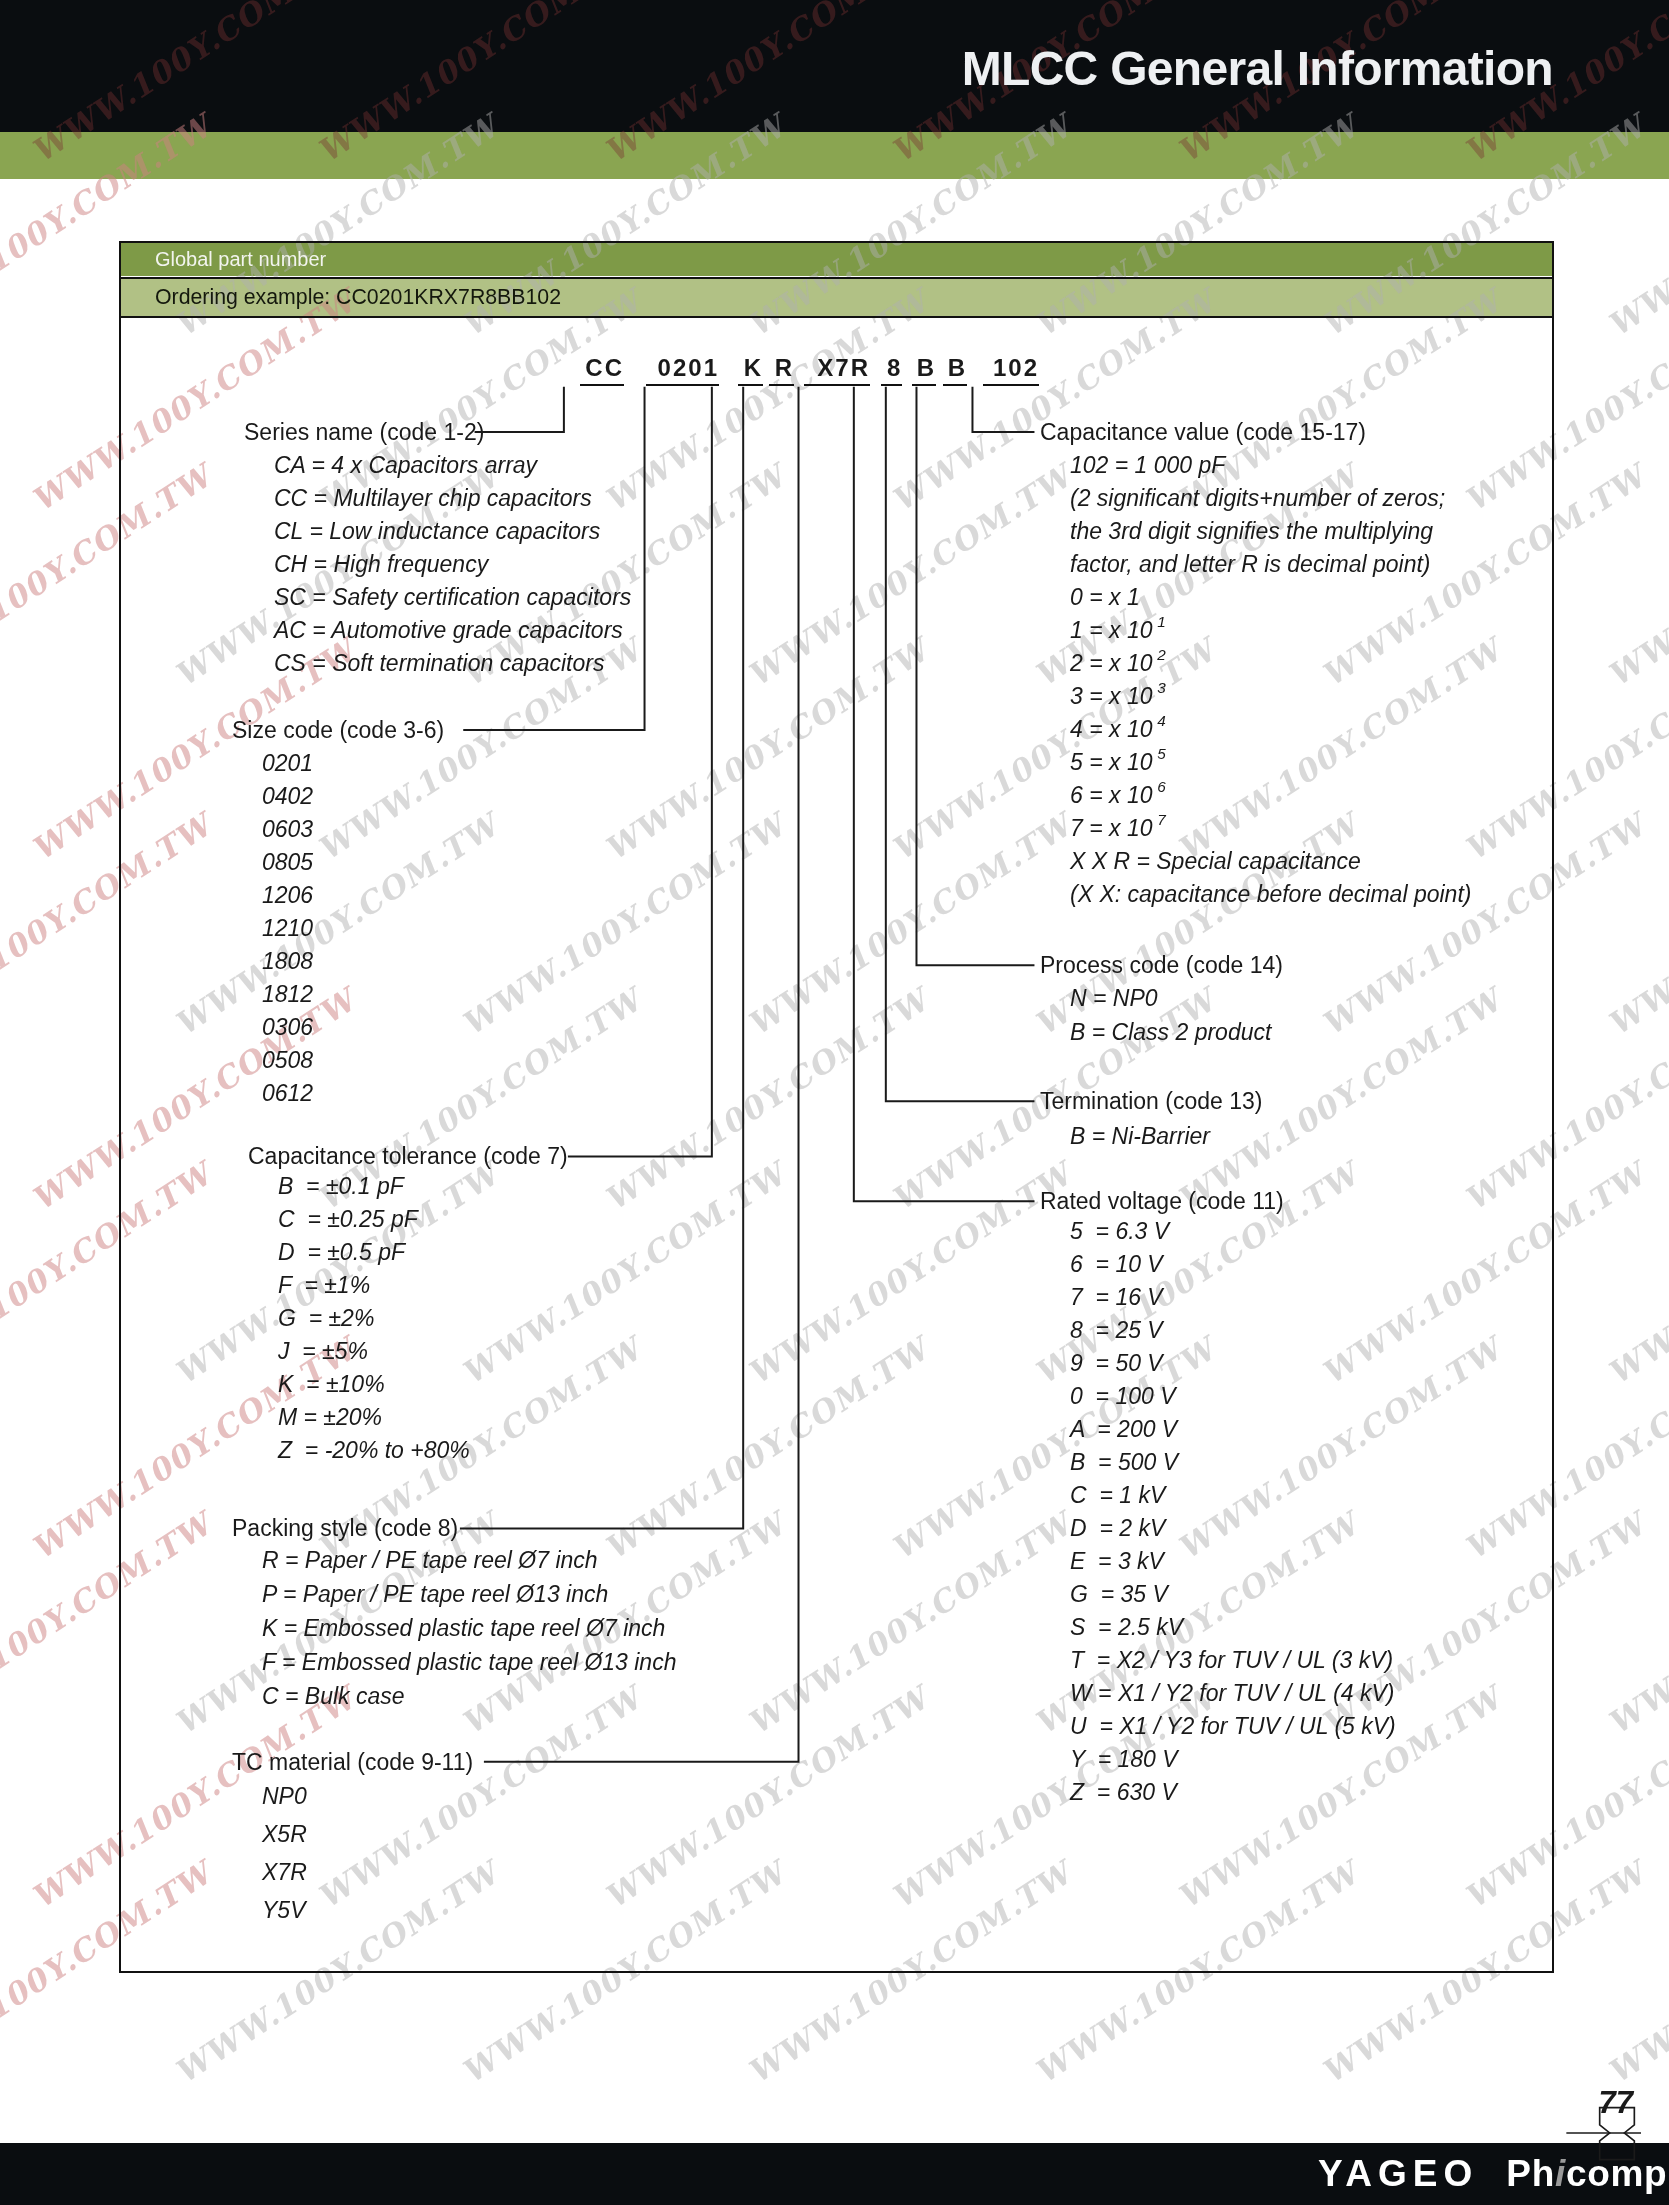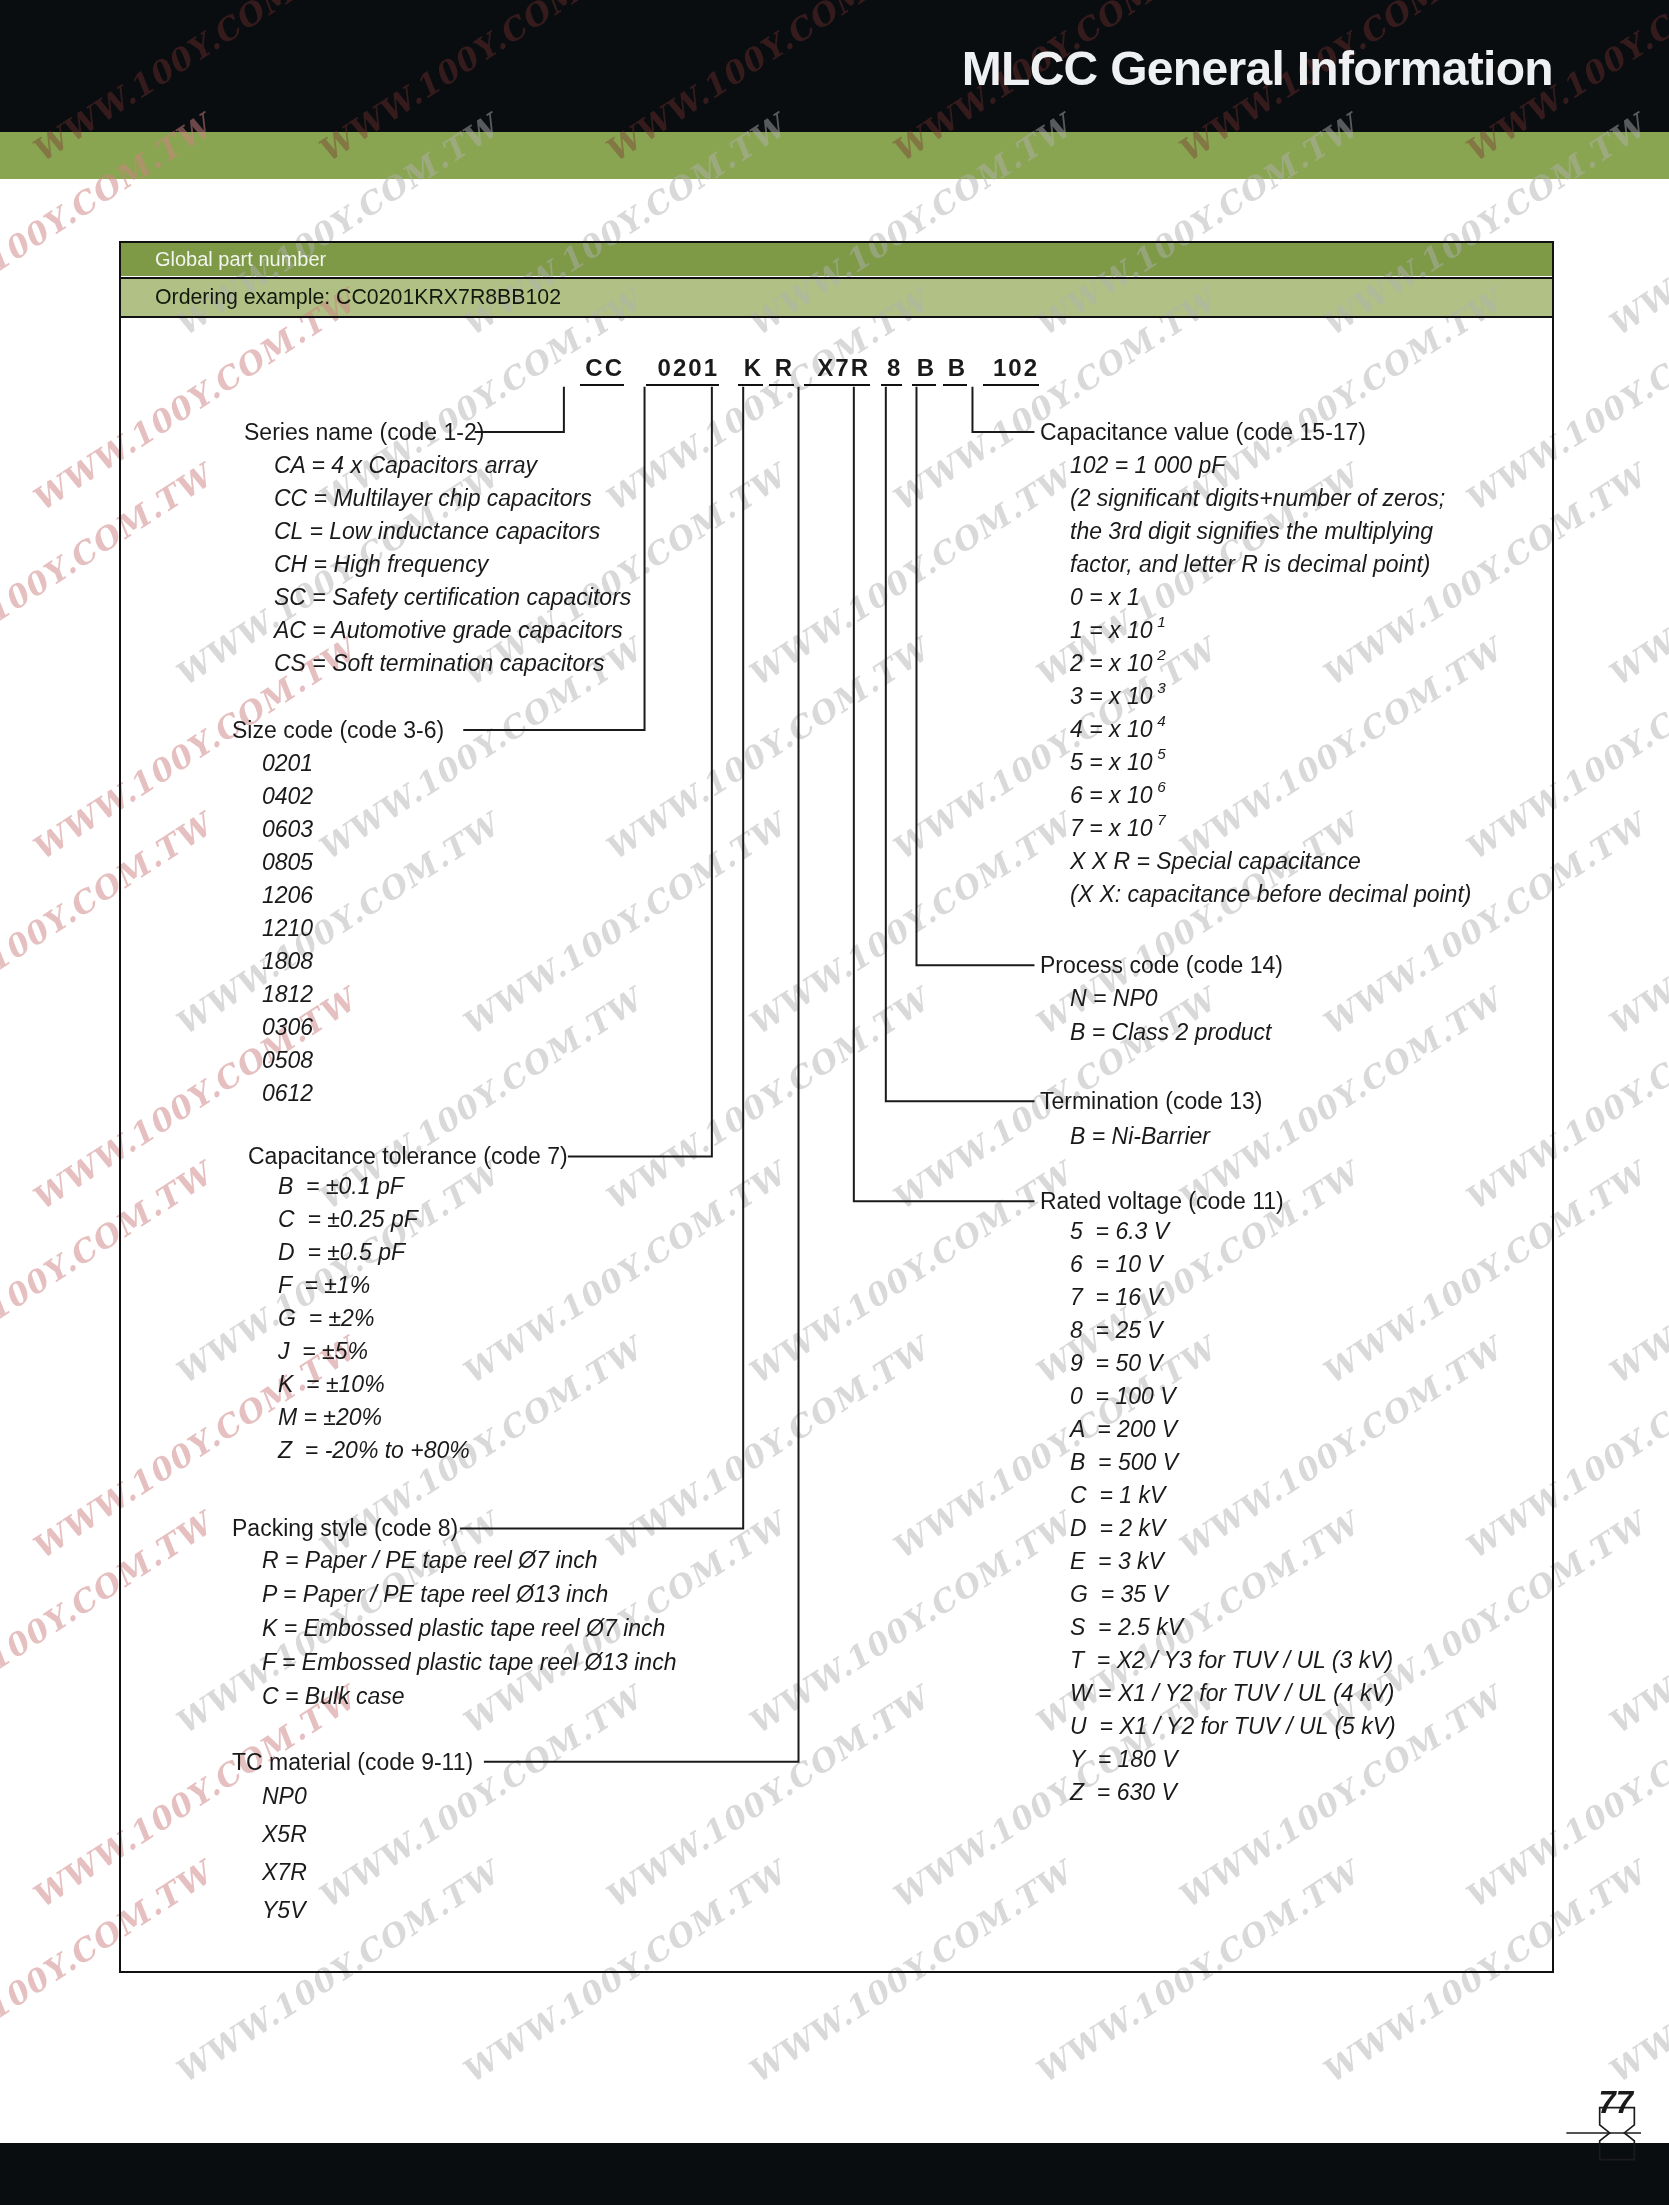--- a/index.html
+++ b/index.html
@@ -281,15 +281,19 @@
         <div class="sec-item"><span>S  = 2.5 kV</span></div>
         <div class="sec-item"><span>T  = X2 / Y3 for TUV / UL (3 kV)</span></div>
         <div class="sec-item"><span>W = X1 / Y2 for TUV / UL (4 kV)</span></div>
         <div class="sec-item"><span>U  = X1 / Y2 for TUV / UL (5 kV)</span></div>
         <div class="sec-item"><span>Y  = 180 V</span></div>
         <div class="sec-item"><span>Z  = 630 V</span></div>
       </div>
     </div>
 
   <div class="ct pagenum">77</div>
+  <div class="ct brand">
+    <span class="yageo">YAGEO</span>
+    <span class="phicomp"><span>Ph</span><span class="i">i</span><span>comp</span></span>
+  </div>
 
 </div>
 
 
 </body></html>

